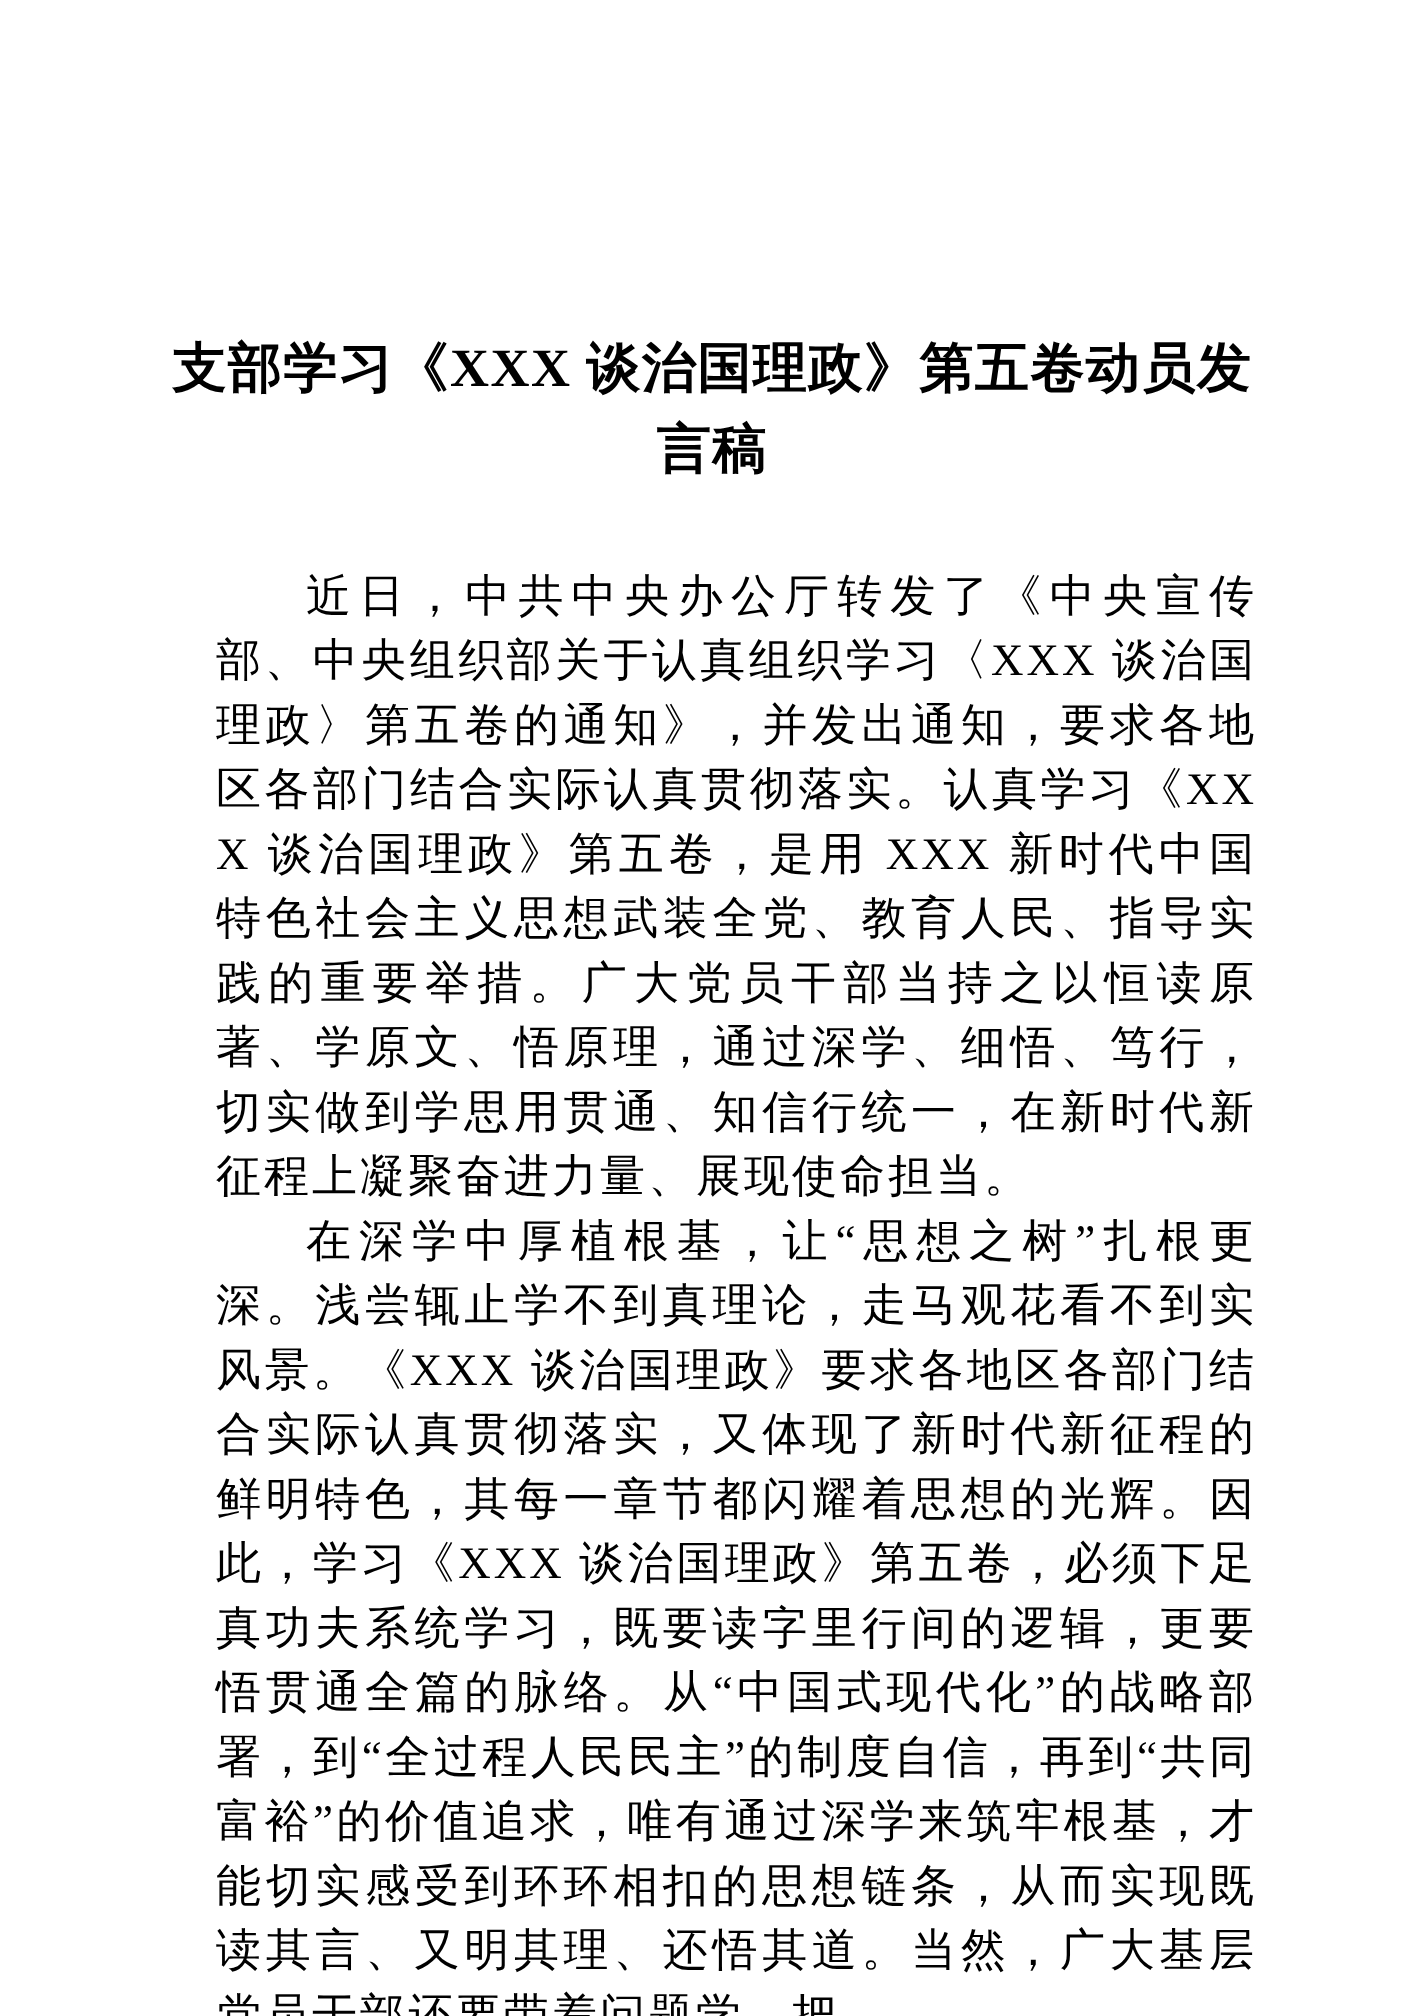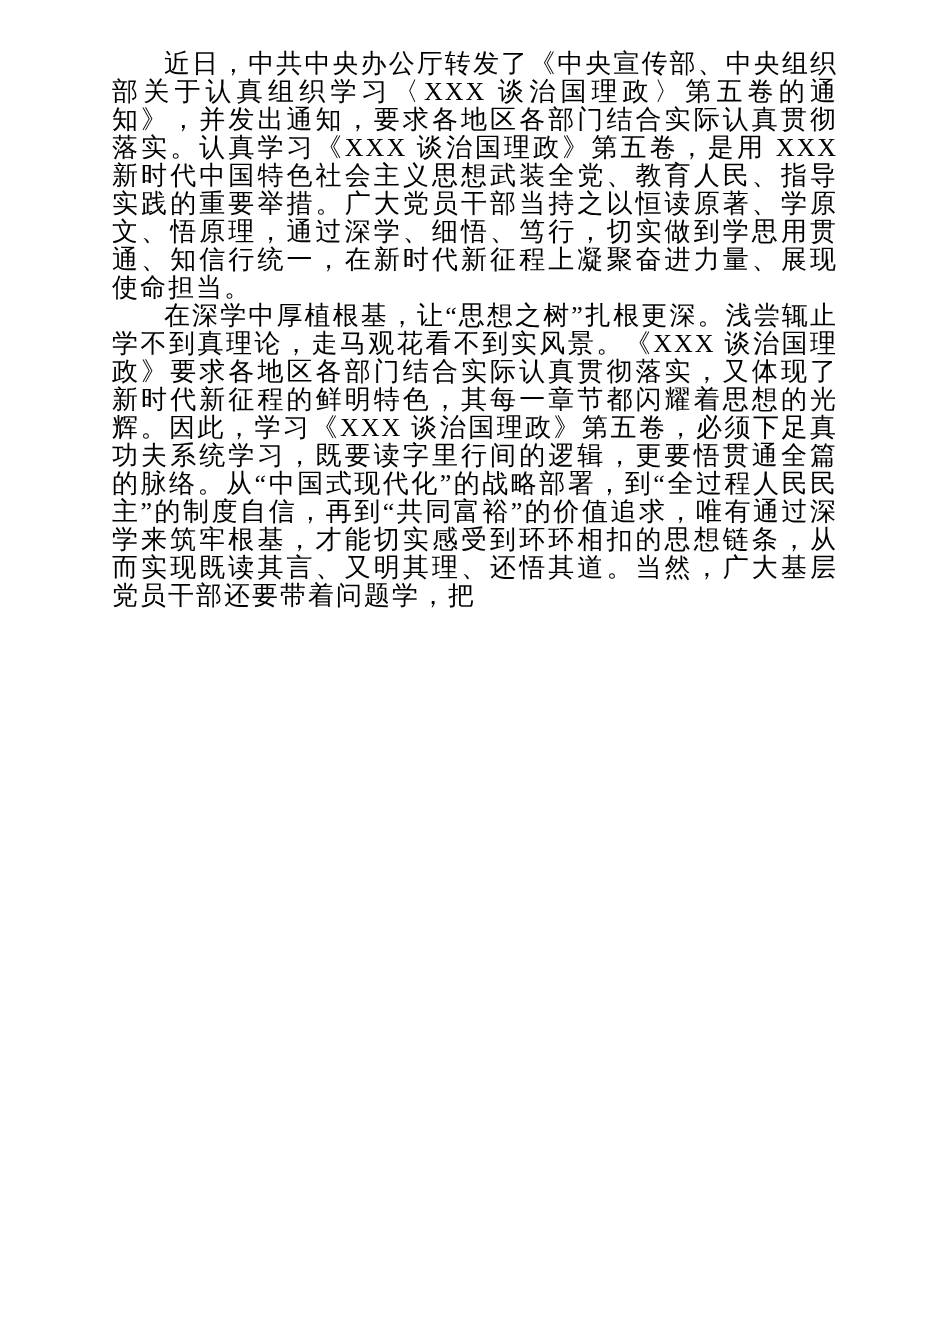--- a/index.html
+++ b/index.html
@@ -19,29 +19,31 @@
     font-size: 36px;
     line-height: 54px;
     font-weight: bold;
     text-align: center;
     letter-spacing: 1px;
   }
   .doc-body {
     margin: 50px 112px 0 112px;
   }
   .doc-body p {
-    font-size: 26px;
-    line-height: 28px;
+    font-size: 30px;
+    line-height: 43px;
     letter-spacing: 2px;
     text-align: justify;
     text-indent: 2em;
     word-break: break-all;
+    margin-left: 32px;
   }
 </style>
 </head>
 <body>
 
 <div class="page">
+  <h1 class="doc-title">支部学习《XXX 谈治国理政》第五卷动员发言稿</h1>
   <div class="doc-body">
     <p>近日，中共中央办公厅转发了《中央宣传部、中央组织部关于认真组织学习〈XXX 谈治国理政〉第五卷的通知》，并发出通知，要求各地区各部门结合实际认真贯彻落实。认真学习《XXX 谈治国理政》第五卷，是用 XXX 新时代中国特色社会主义思想武装全党、教育人民、指导实践的重要举措。广大党员干部当持之以恒读原著、学原文、悟原理，通过深学、细悟、笃行，切实做到学思用贯通、知信行统一，在新时代新征程上凝聚奋进力量、展现使命担当。</p>
     <p>在深学中厚植根基，让“思想之树”扎根更深。浅尝辄止学不到真理论，走马观花看不到实风景。《XXX 谈治国理政》要求各地区各部门结合实际认真贯彻落实，又体现了新时代新征程的鲜明特色，其每一章节都闪耀着思想的光辉。因此，学习《XXX 谈治国理政》第五卷，必须下足真功夫系统学习，既要读字里行间的逻辑，更要悟贯通全篇的脉络。从“中国式现代化”的战略部署，到“全过程人民民主”的制度自信，再到“共同富裕”的价值追求，唯有通过深学来筑牢根基，才能切实感受到环环相扣的思想链条，从而实现既读其言、又明其理、还悟其道。当然，广大基层党员干部还要带着问题学，把</p>
   </div>
 </div>
 
 </body></html>

